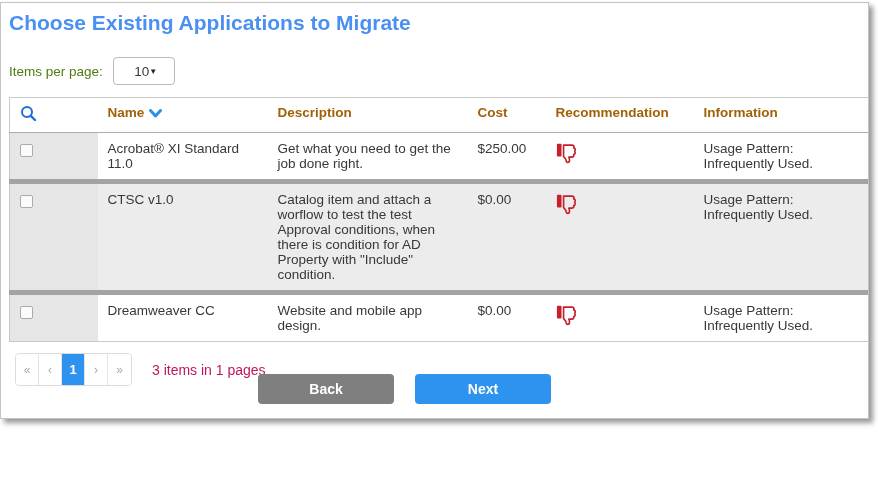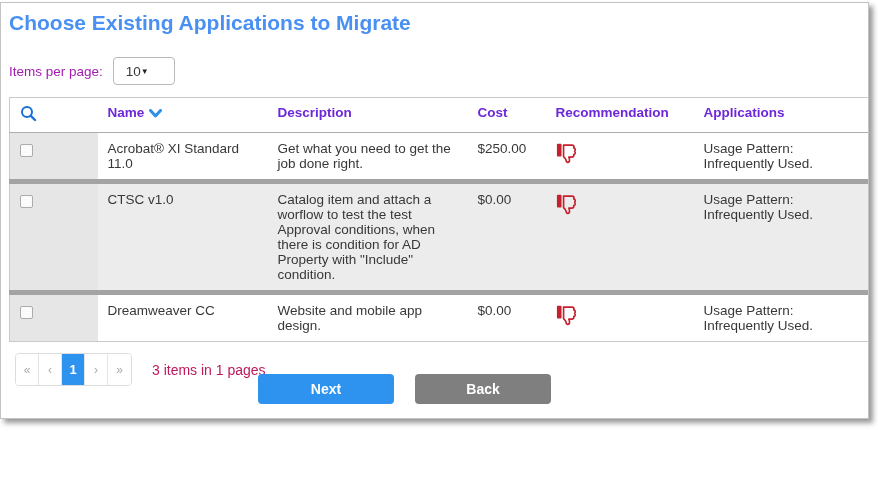--- a/index.html
+++ b/index.html
@@ -11,33 +11,33 @@
     overflow: hidden;
   }
   .page-title {
     margin: 8px 0 0 8px; font-size: 21px; font-weight: 700;
     color: var(--title-blue, #4990f2);
   }
   .page-desc {
     margin: 10px 0 0 8px; width: 648px; font-size: 13px; line-height: 23px; color: #333;
   }
   .ipp-row { margin: 22px 0 0 8px; display: flex; align-items: center; }
-  .ipp-label { font-size: 13.5px; color: #a21caf; }
+  .ipp-label { font-size: 13.5px; color: #4d7c0f; }
   .ipp-select {
     margin-left: 10px; width: 62px; height: 28px; border: 1px solid #b9b9b9; border-radius: 4px;
-    background: #fff; display: inline-flex; align-items: center; justify-content: flex-start;
+    background: #fff; display: inline-flex; align-items: center; justify-content: center;
     padding: 0 8px 0 12px; font-size: 13.5px; color: #3a3a3a; cursor: pointer;
   }
   .ipp-caret { font-size: 8px; color: #222; }
   table.app-table {
     margin: 12px 0 0 8px; width: 862px; border-collapse: collapse; table-layout: fixed;
     border: 1px solid #c9c9c9; font-size: 13.5px; color: #383838;
   }
   .app-table th, .app-table td { text-align: left; vertical-align: top; padding: 8px 10px; }
-  .app-table thead th { font-weight: 700; color: #6d28d9; padding-top: 7px; padding-bottom: 7px; border-bottom: 1px solid #adadad; background: #fff; }
+  .app-table thead th { font-weight: 700; color: #a16207; padding-top: 7px; padding-bottom: 7px; border-bottom: 1px solid #adadad; background: #fff; }
   .app-table tbody tr { border-top: 5px solid #a3a3a3; background: #fff; }
   .app-table tbody tr:first-child { border-top: none; }
   .app-table tbody tr.striped td { background: #ececec; }
   .app-table td.cb-cell, .app-table tbody tr.striped td.cb-cell { background: #e6e6e6; }
   .cb-cell { text-align: center; }
   .th-search { text-align: right; padding-right: 12px; }
   .row-checkbox {
     appearance: none; -webkit-appearance: none; width: 13px; height: 13px; margin-top: 3px;
     border: 1px solid #ababab; border-radius: 2px; background: #fbfbfb; cursor: pointer; display: inline-block;
   }
@@ -98,21 +98,21 @@
           </span>
         </th>
         <th class="name-cell" style="cursor:pointer;">
           <span>Name</span><span class="sort-chevron"><svg width="13" height="9" viewBox="0 0 13 9">
                 <path d="M1.5 1.5 L6.5 7 L11.5 1.5" fill="none" stroke="#2e8fe8" stroke-width="3" stroke-linecap="round" stroke-linejoin="round"></path>
               </svg></span>
         </th>
         <th>Description</th>
         <th>Cost</th>
         <th>Recommendation</th>
-        <th>Applications</th>
+        <th>Information</th>
       </tr>
     </thead>
     <tbody>
         <tr>
       <td class="cb-cell">
         <input type="checkbox" class="row-checkbox" style="">
       </td>
       <td class="name-cell">Acrobat® XI Standard 11.0</td>
       <td>Get what you need to get the job done right.</td>
       <td>$250.00</td>
@@ -168,17 +168,17 @@
       <button class="pg-btn">«</button>
       <button class="pg-btn">‹</button>
       <button class="pg-btn active">1</button>
       <button class="pg-btn">›</button>
       <button class="pg-btn">»</button>
     </div>
     <span class="pager-summary">3 items in 1 pages</span>
   </div>
 
   <div class="footer-row">
+    <button class="btn btn-back">Back</button>
     <button class="btn btn-next">Next</button>
-    <button class="btn btn-back">Back</button>
   </div>
 
 </div>
 
 </body></html>

